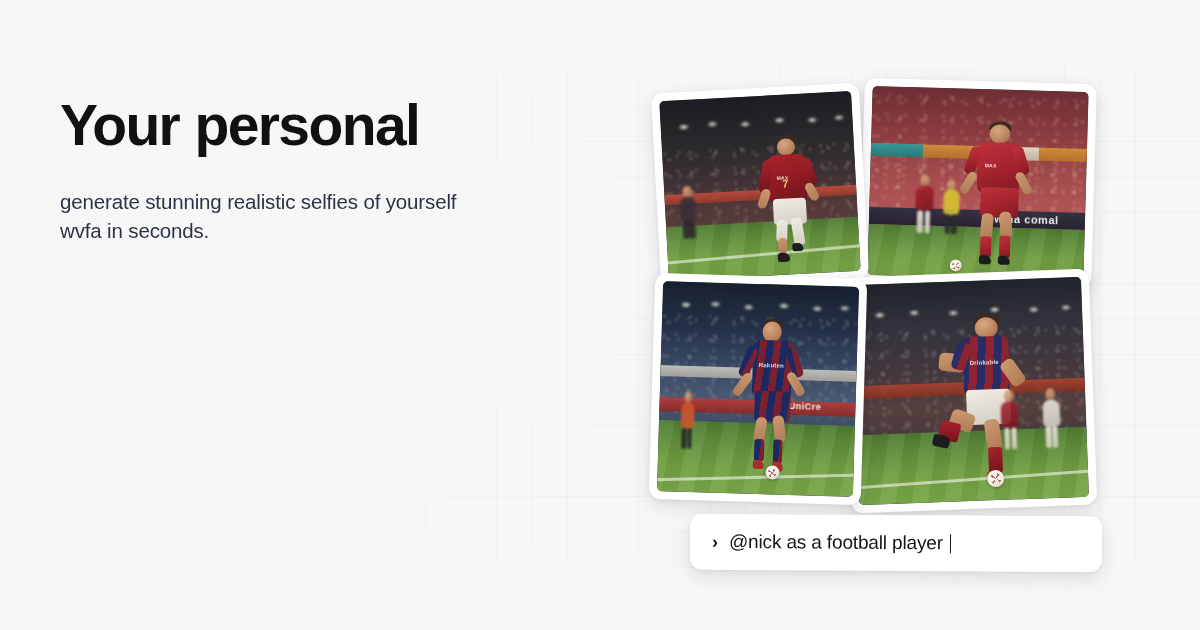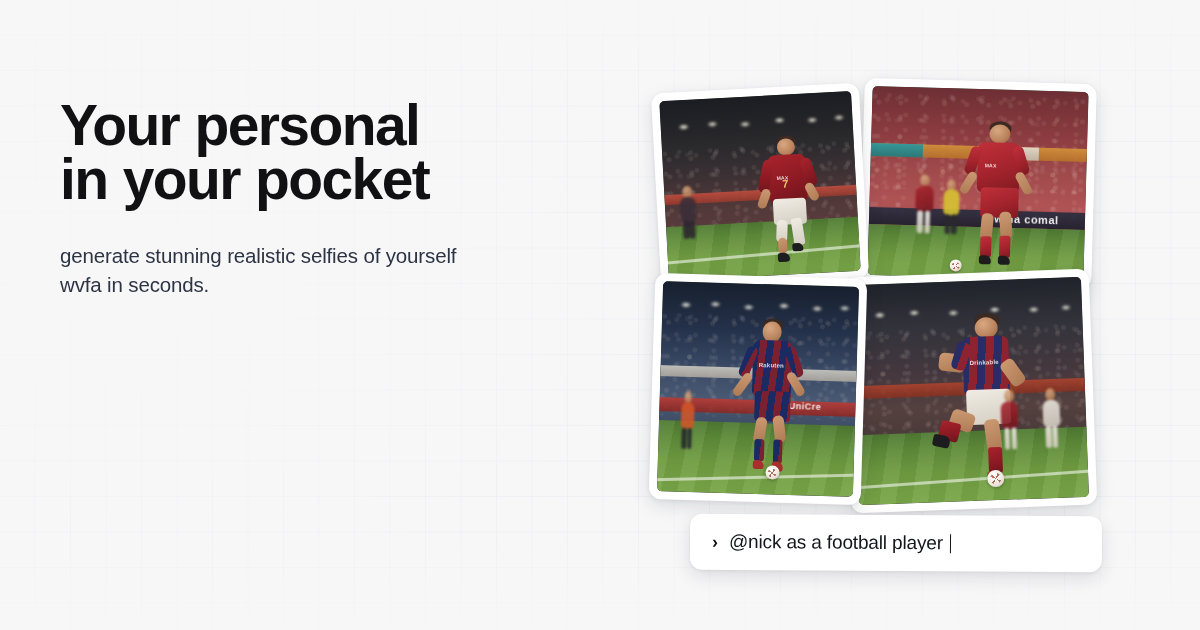--- a/index.html
+++ b/index.html
@@ -321,21 +321,20 @@
 <body>
 
 <div class="stage">
 
   <div class="grid-overlay"></div>
   <div class="grid-fade"></div>
 
   <div class="copy">
     <h1 class="headline">
       <span class="line line-1">Your personal</span>
-      <span class="line line-3">in your pocket</span>
     </h1>
 
     <p class="subcopy">
       <span class="sline">generate stunning realistic selfies of yourself</span>
       <span class="sline">wvfa in seconds.</span>
     </p>
   </div>
 
   <div class="cluster">
 

